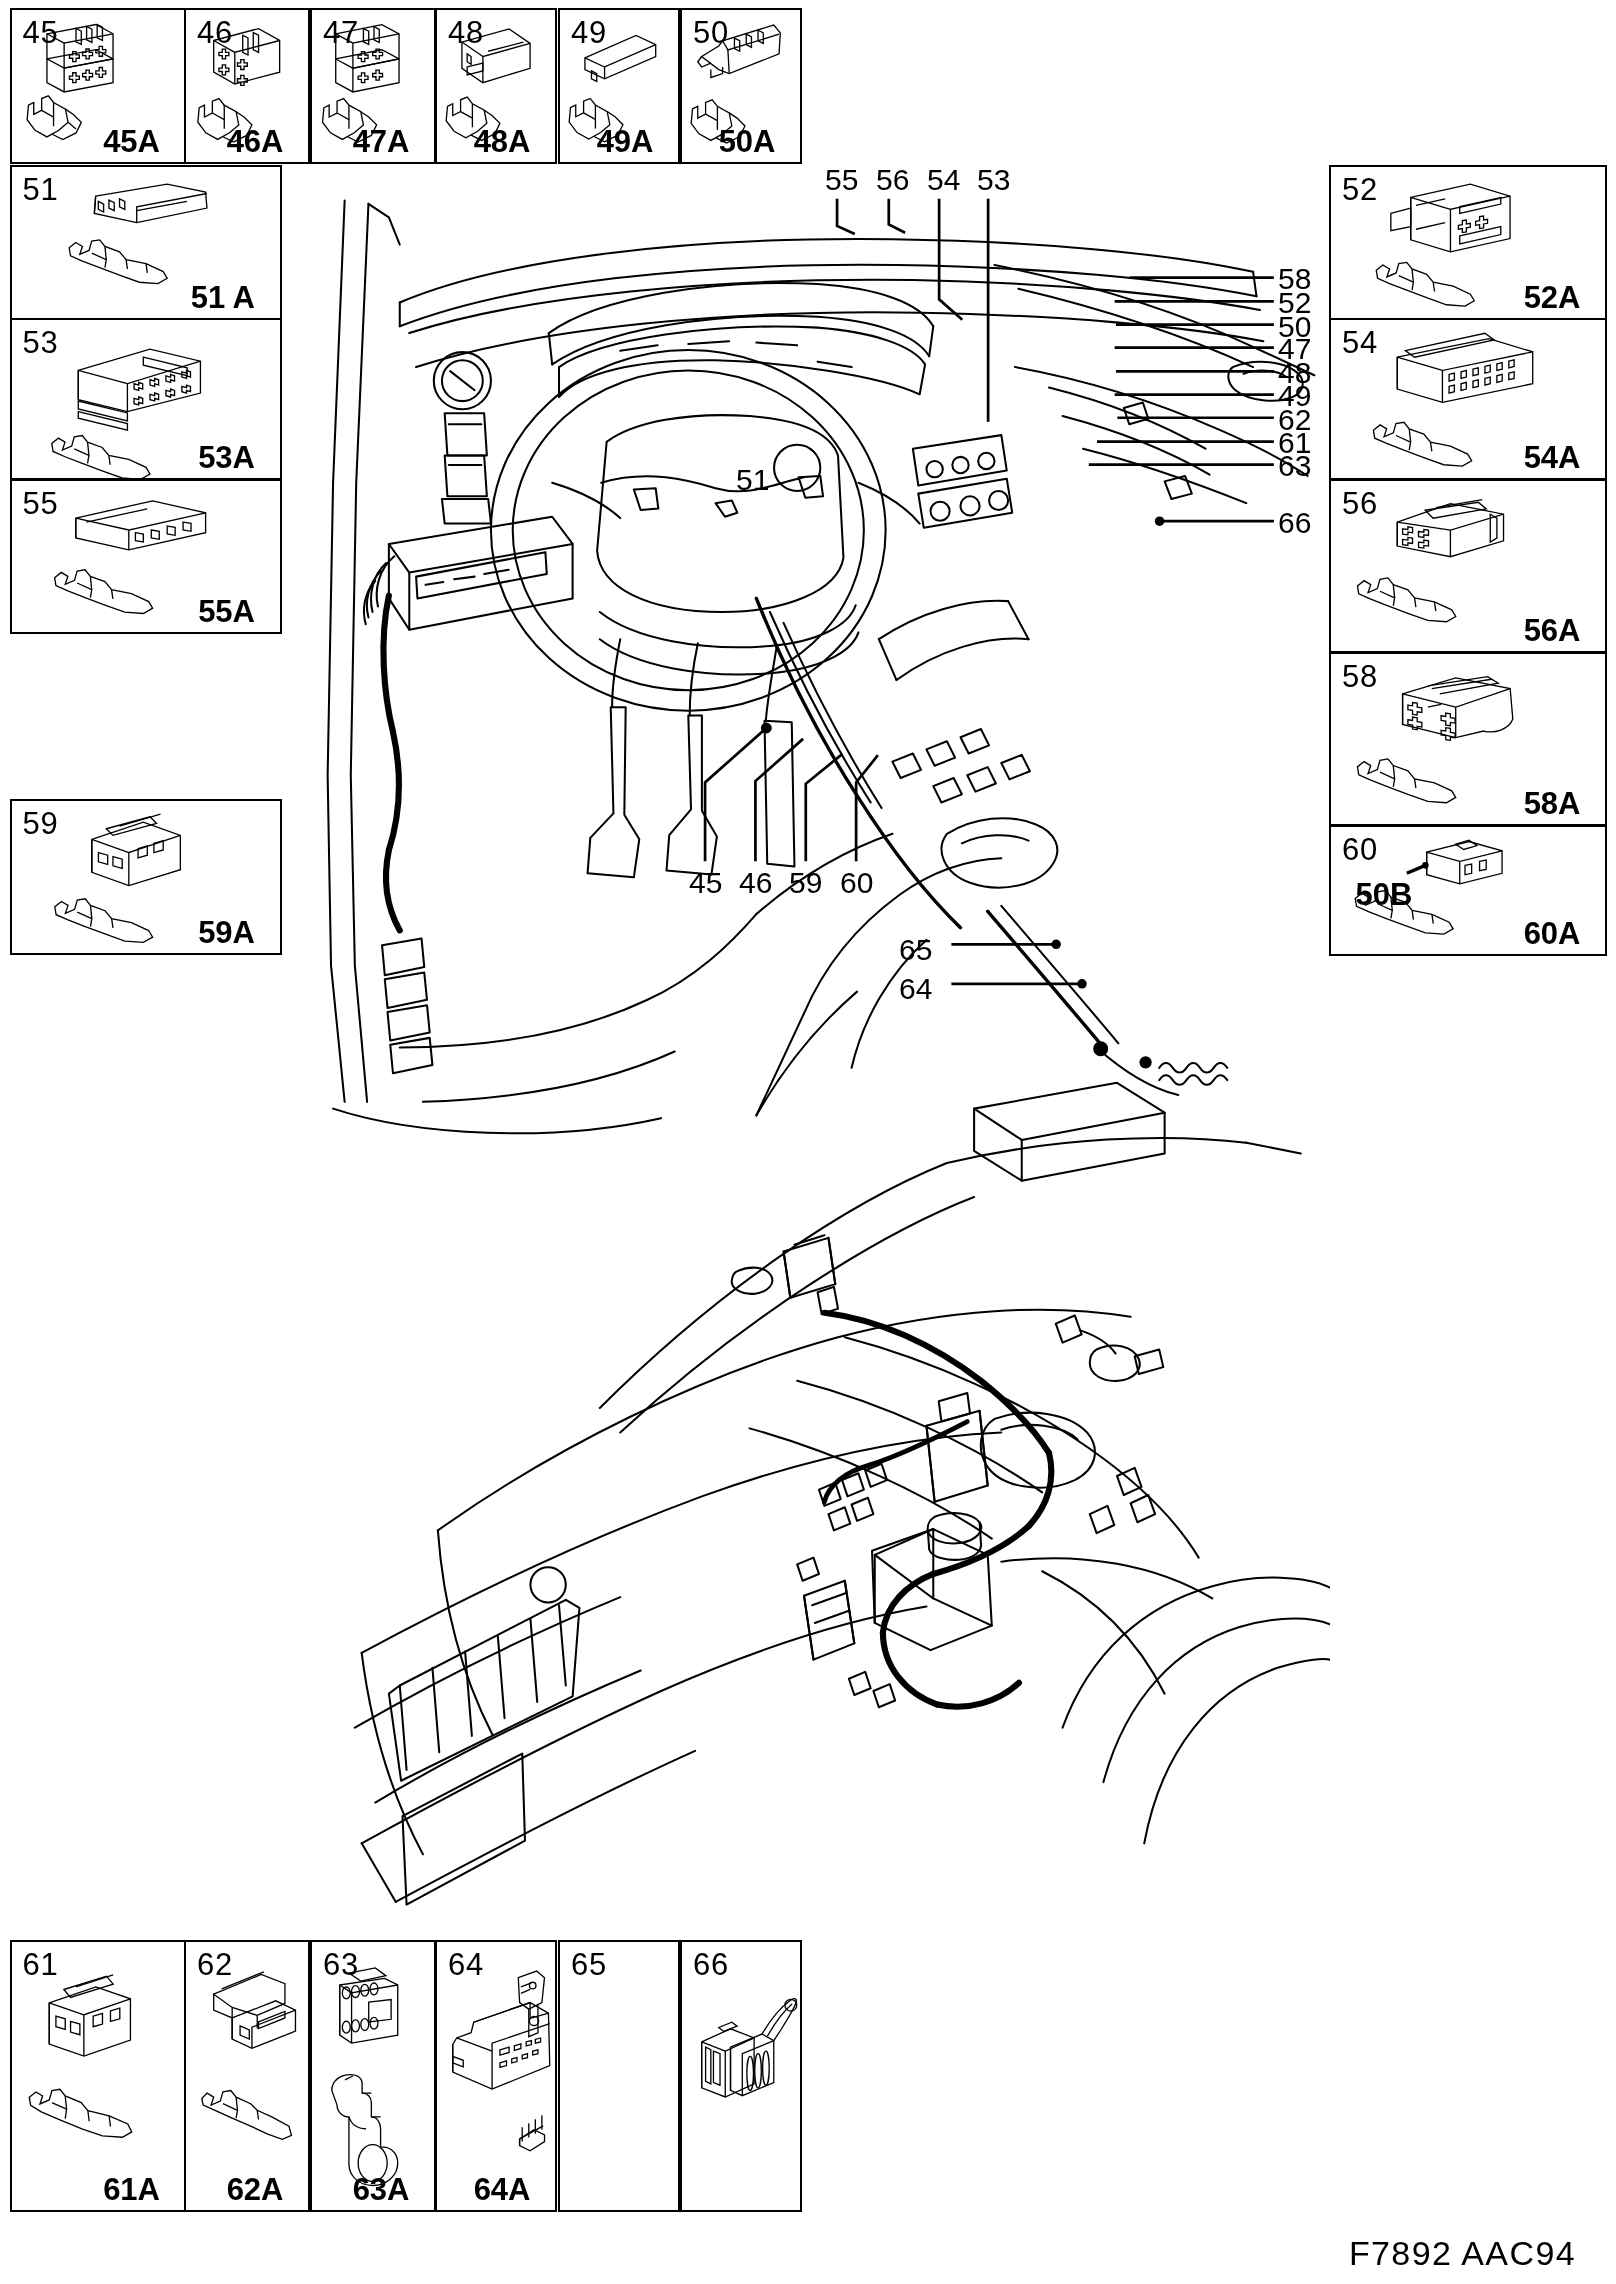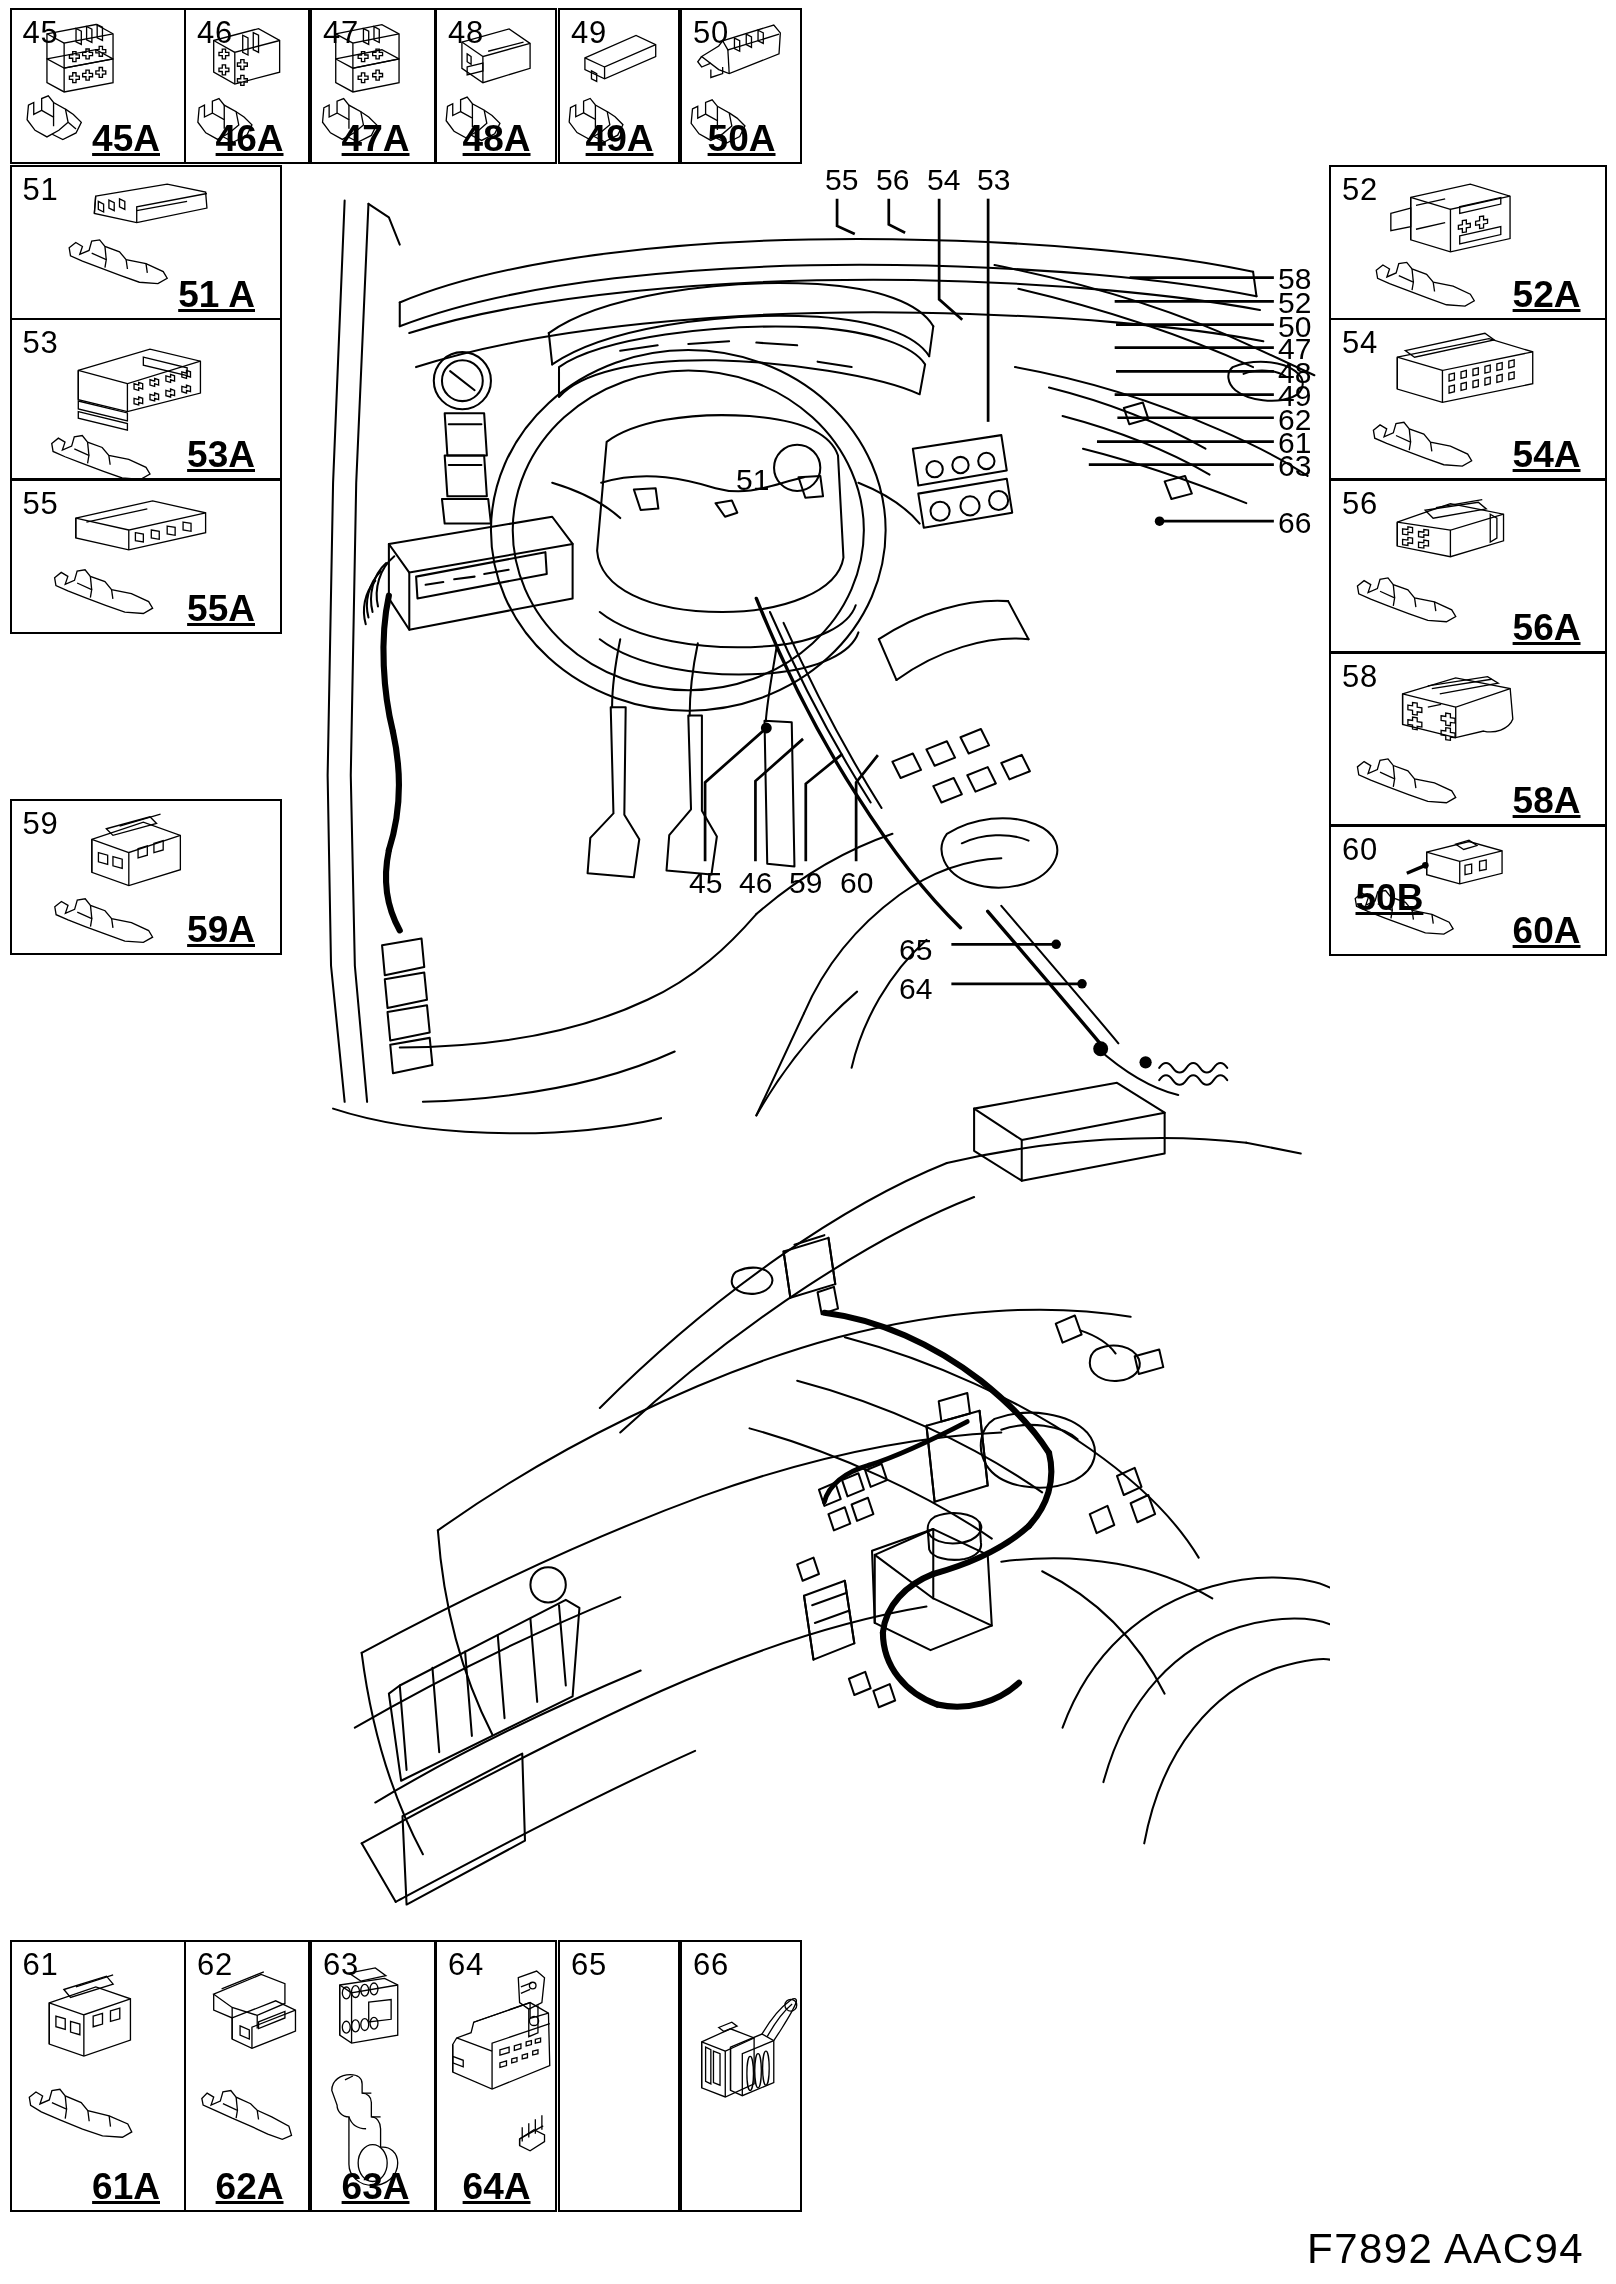--- a/index.html
+++ b/index.html
@@ -35,26 +35,25 @@
     font-size: 31px;
     font-weight: 400;
     letter-spacing: 0.7px;
     line-height: 1;
     font-family: "Liberation Sans", sans-serif;
   }
   .cell-sub {
     position: absolute;
     bottom: 5.4px;
     right: 24.5px;
-    font-size: 37px;
+    font-size: 31px;
     font-weight: 700;
     line-height: 1;
     letter-spacing: 0px;
     font-family: "Liberation Sans", sans-serif;
-    text-decoration: underline;
   }
   .cell-sub.b {
     bottom: auto;
     right: auto;
   }
 
   .art {
     position: absolute;
     inset: 0;
     pointer-events: none;
@@ -77,23 +76,23 @@
     position: absolute;
     font-size: 30px;
     font-family: "Liberation Sans", sans-serif;
     line-height: 1;
     white-space: nowrap;
   }
 
   
   #doc-code {
     position: absolute;
-    right: 33px;
+    right: 41px;
     bottom: 11px;
-    font-size: 42px;
+    font-size: 34px;
     letter-spacing: 1.4px;
     font-family: "Liberation Sans", sans-serif;
   }
 </style>
 </head>
 <body>
 
 <div id="page">
 
   <div id="center-illustration">

